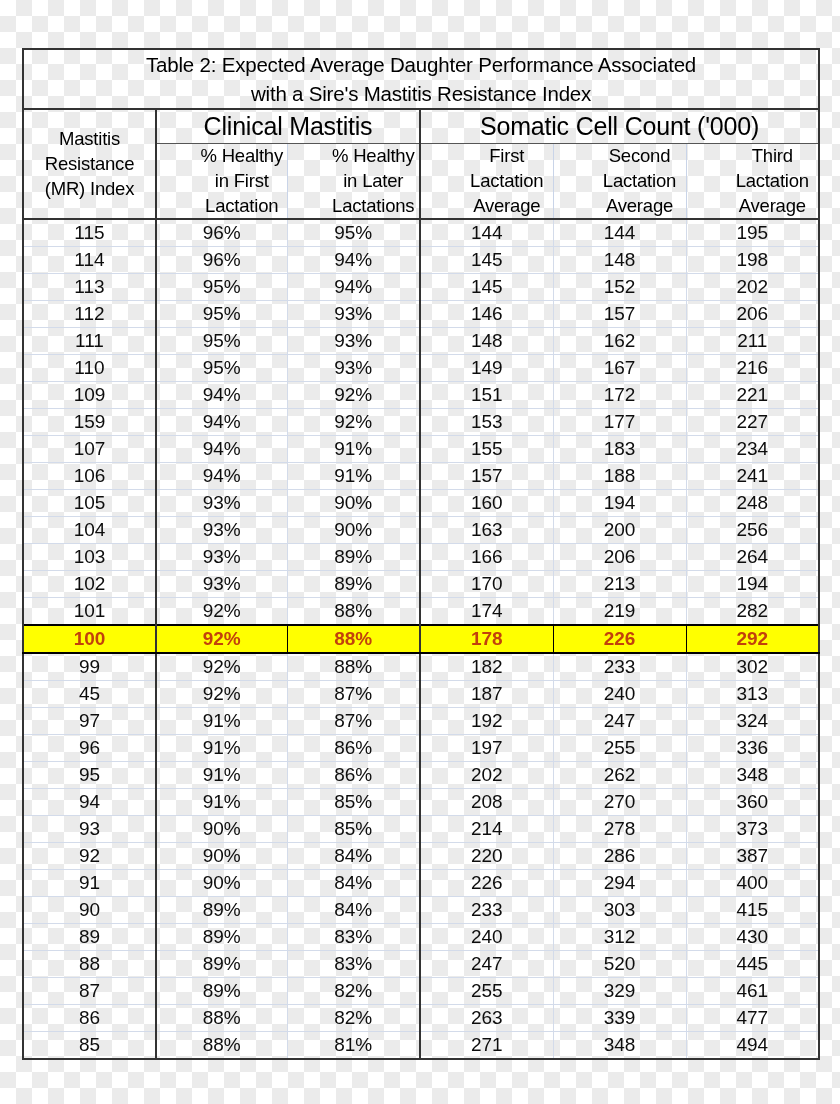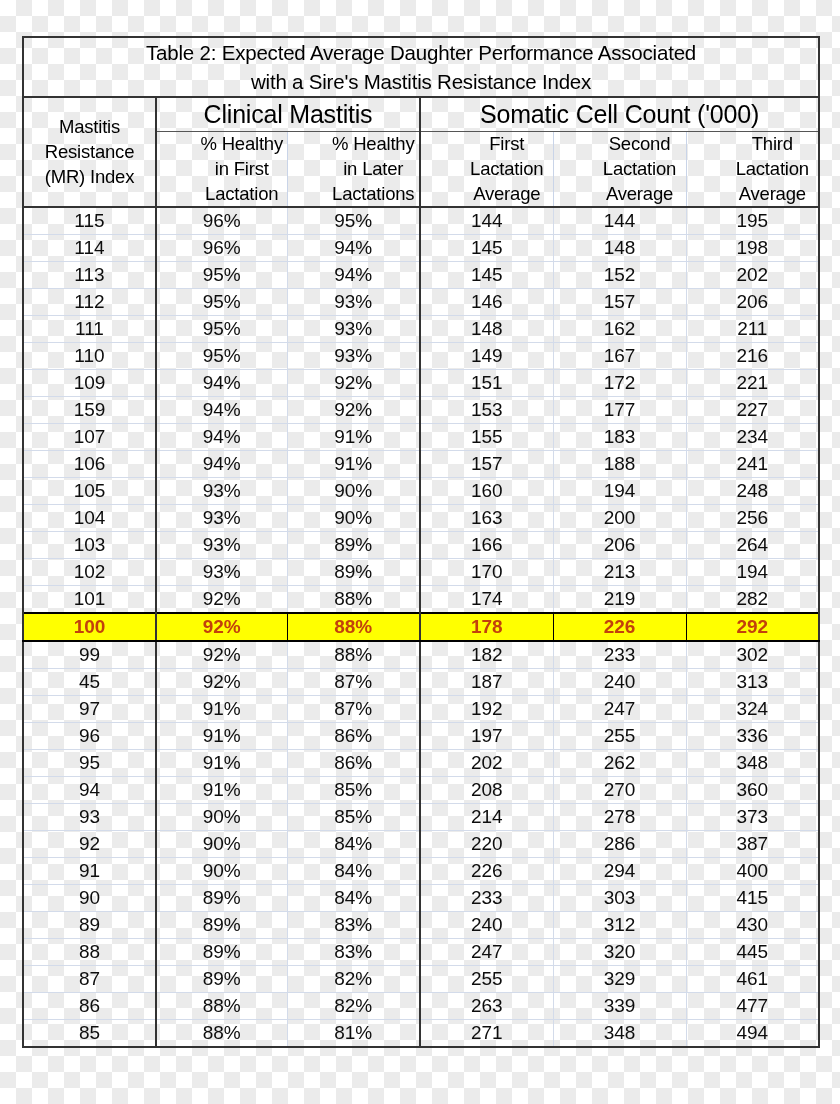--- a/index.html
+++ b/index.html
@@ -28,21 +28,21 @@
   #page {
     position: absolute;
     left: 0; top: 0;
     width: 840px;
     height: 1104px;
   }
 
   .table-wrap {
     position: absolute;
     left: 22px;
-    top: 36px;
+    top: 48px;
     width: 796px;
   }
 
   table.t2 {
     width: 796px;
     border-collapse: collapse;
     table-layout: fixed;
   }
 
   table.t2 td, table.t2 th {
@@ -405,21 +405,21 @@
             <td class="sep-light edge-right">83%</td>
             <td>240</td>
             <td class="sep-light">312</td>
             <td class="sep-light edge-right">430</td>
           </tr>
           <tr>
             <td class="c-index">88</td>
             <td>89%</td>
             <td class="sep-light edge-right">83%</td>
             <td>247</td>
-            <td class="sep-light">320</td>
+            <td class="sep-light">520</td>
             <td class="sep-light edge-right">445</td>
           </tr>
           <tr>
             <td class="c-index">87</td>
             <td>89%</td>
             <td class="sep-light edge-right">82%</td>
             <td>255</td>
             <td class="sep-light">329</td>
             <td class="sep-light edge-right">461</td>
           </tr>

